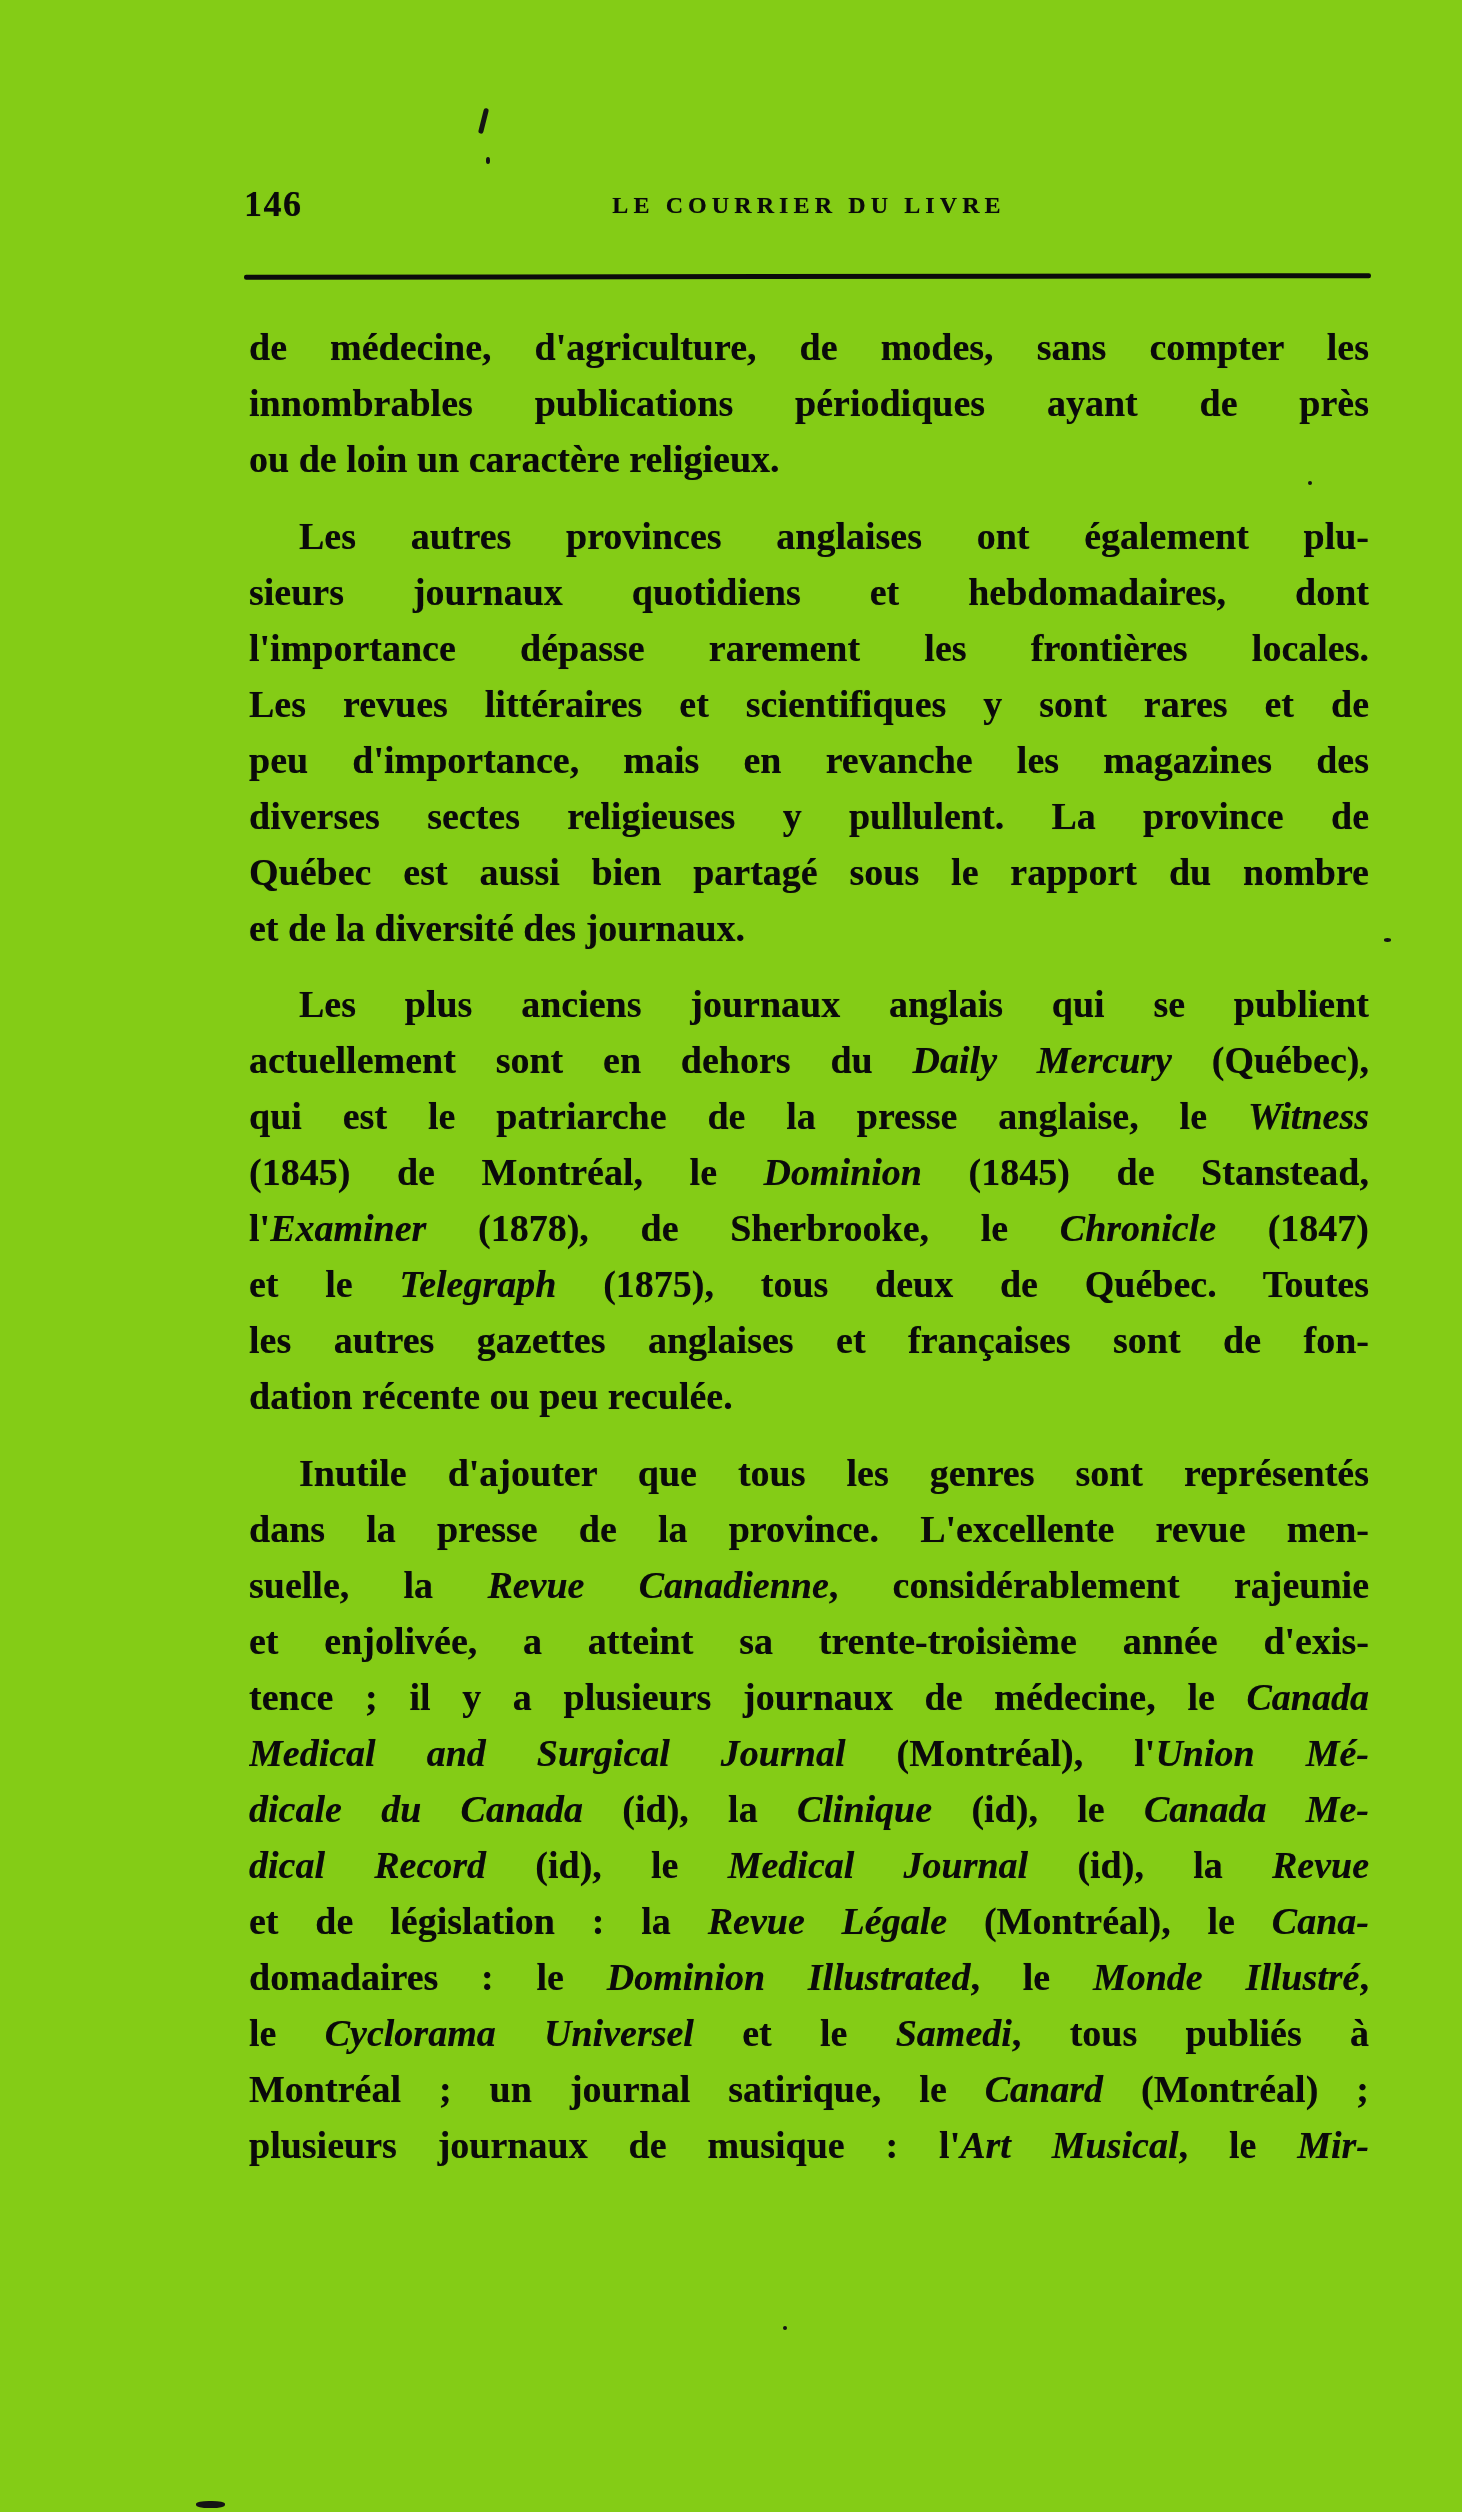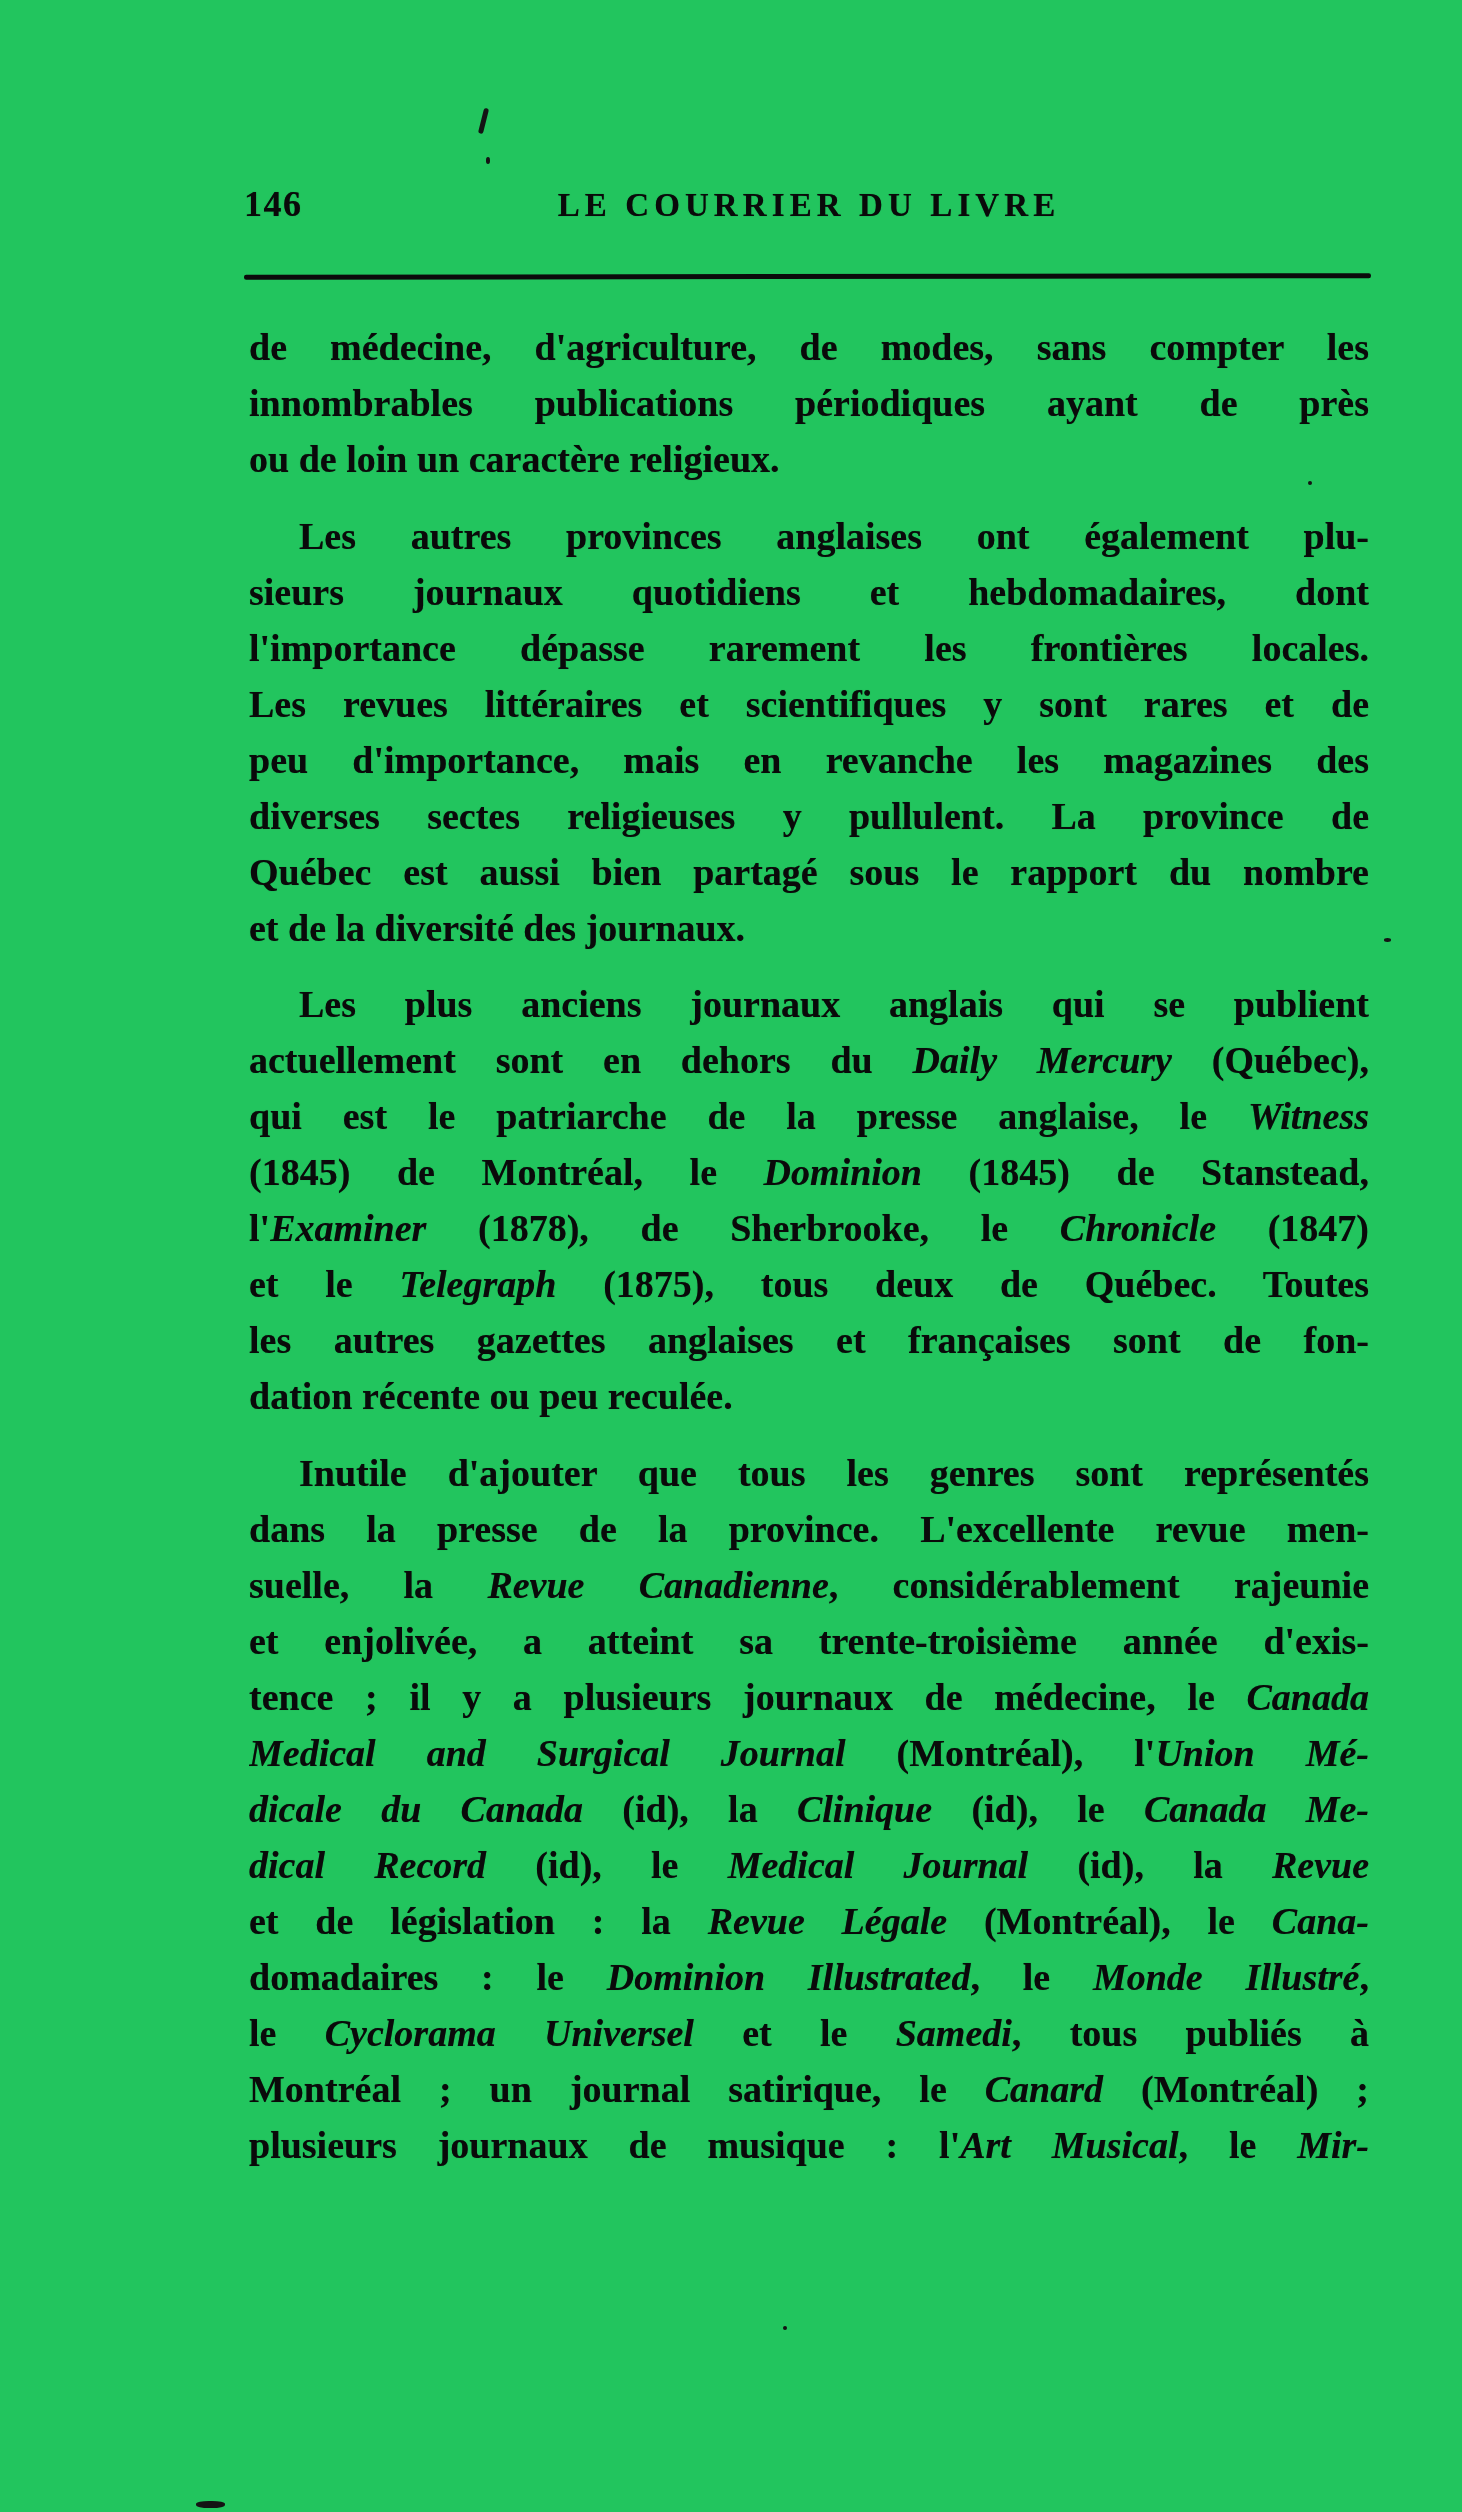--- a/index.html
+++ b/index.html
@@ -1,34 +1,34 @@
 <!DOCTYPE html>
 <html style="font-size:11.7px"><head>
 <meta charset="utf-8">
 <style>
   html,body{margin:0;padding:0;background:#e8e8e6;}
   .page{
     position:relative;
     width:1463px;height:2512px;
-    background:#22c55e;
+    background:#84cc16;
     font-family:"Liberation Serif", serif;
     color:#0a0a0a;
     overflow:hidden;
   }
   
   .folio{
     position:absolute;left:244px;top:186px;
     font-size:36px;line-height:36px;font-weight:700;
     letter-spacing:1.5px;
     text-shadow:0 0 0.7px rgba(0,0,0,.55);
   }
   .running-head{
     position:absolute;left:249px;top:191px;width:1120px;
     text-align:center;
-    font-size:33px;line-height:29px;font-weight:700;
+    font-size:24px;line-height:29px;font-weight:700;
     letter-spacing:5.1px;
     text-shadow:0 0 0.7px rgba(0,0,0,.55);
   }
   .head-rule{
     position:absolute;left:244px;top:274px;width:1127px;height:5.1px;
     background:#0b0b0b;
     border-radius:2.2px;
     transform:rotate(-0.08deg);
   }
   

